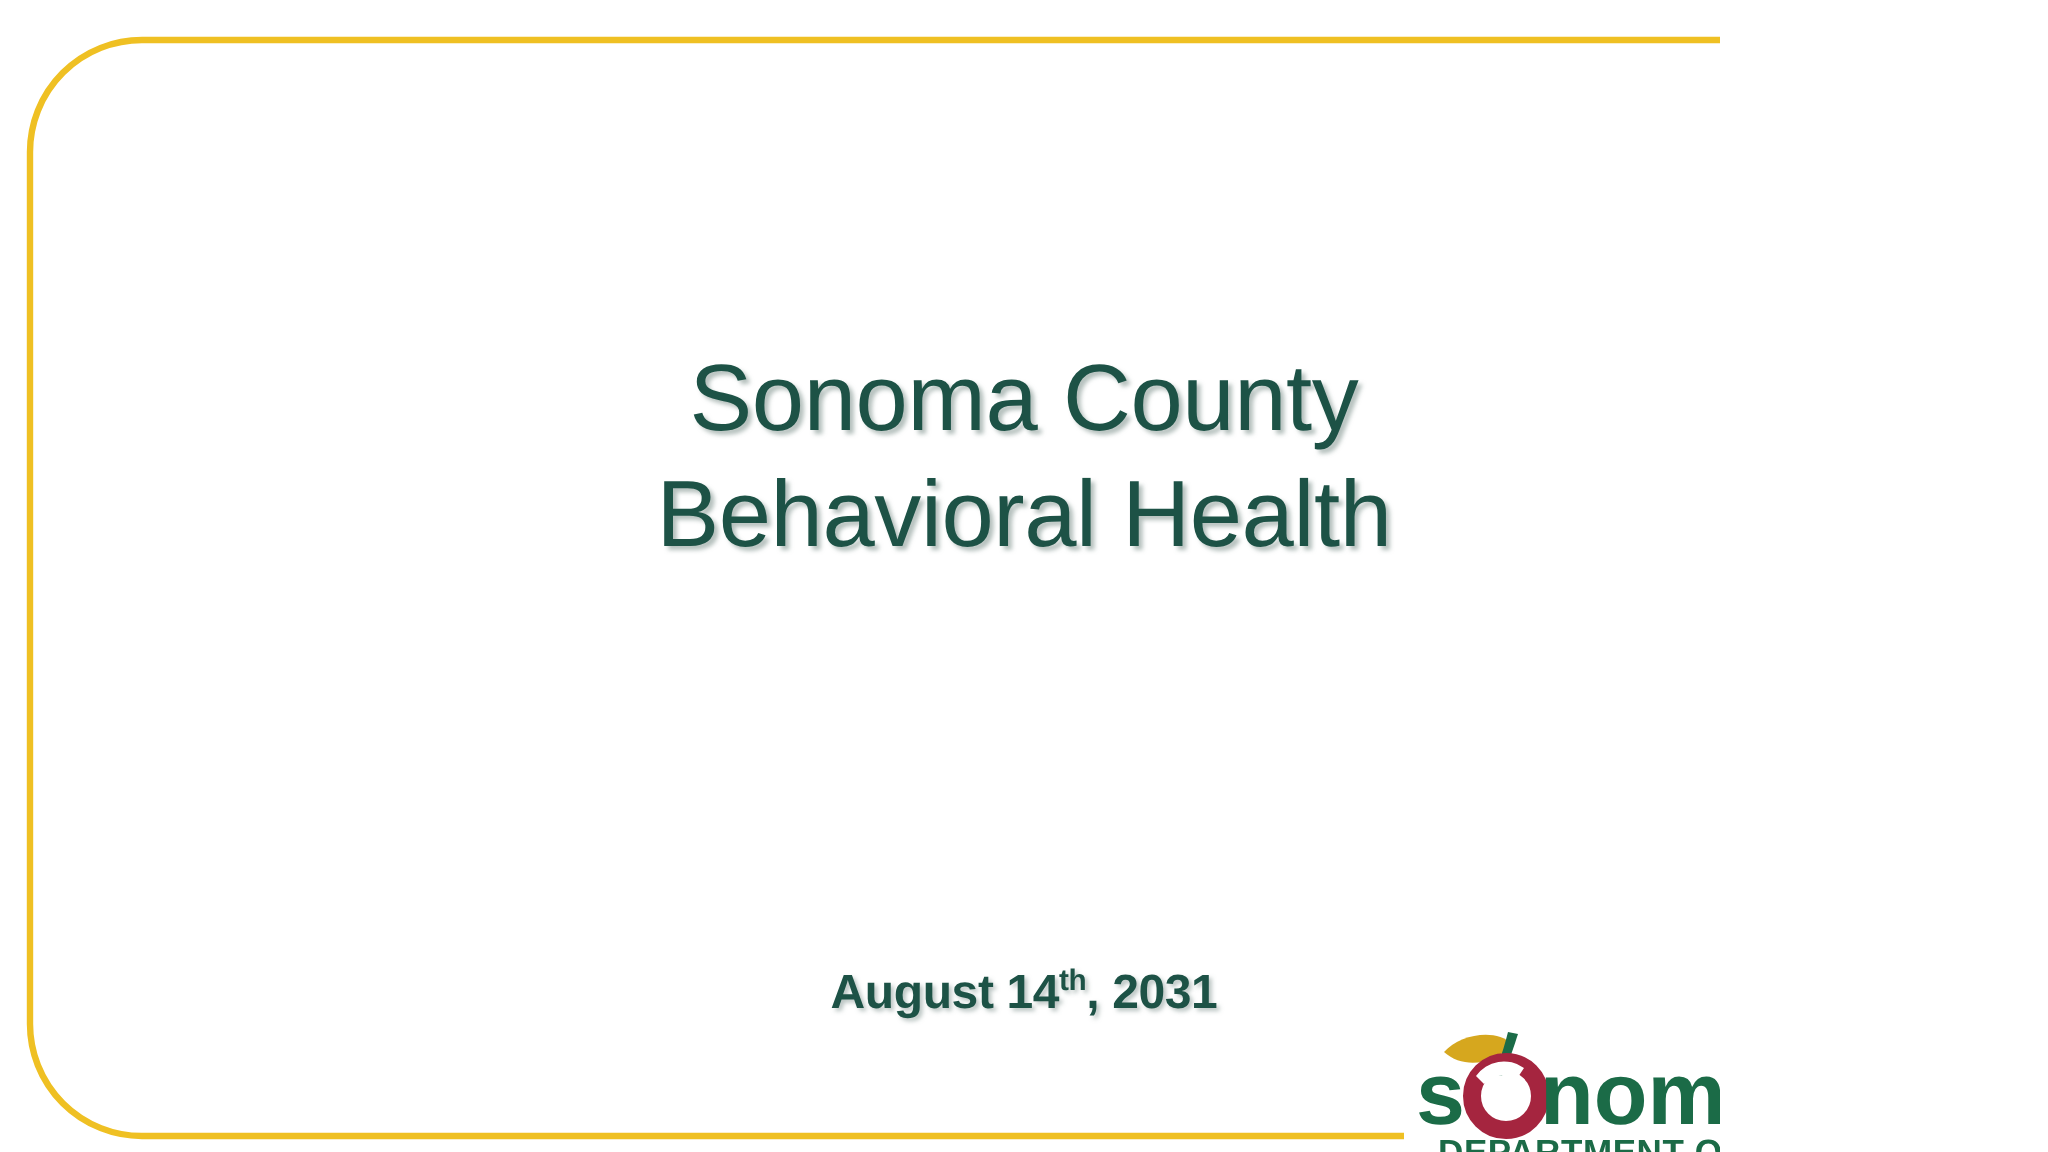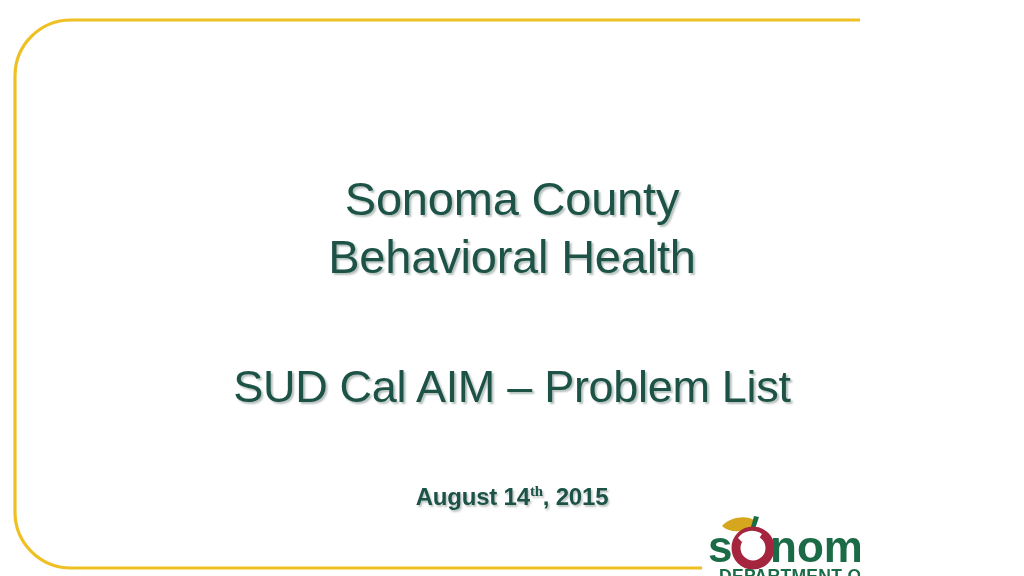--- a/index.html
+++ b/index.html
@@ -66,21 +66,20 @@
     font-size: 24px;
     line-height: 30px;
     font-weight: 700;
     letter-spacing: -0.2px;
     text-shadow: 1.5px 1.5px 2px rgba(120,140,135,0.5);
   }
   .date-block sup {
     font-size: 0.62em;
     vertical-align: super;
     line-height: 0;
-    font-family: Liberation Serif, serif;
   }
 
   
   #logo {
     position: absolute;
     left: 706px;
     top: 498px;
     width: 300px;
     height: 78px;
   }
@@ -102,24 +101,23 @@
         <rect x="0" y="0" width="1024" height="576" fill="#fff"></rect>
         <rect x="702" y="500" width="322" height="76" fill="#000"></rect>
       </mask>
     </defs>
     <rect x="15" y="8" width="994" height="548" rx="56" ry="56" fill="none" stroke="#efc023" stroke-width="3.2" mask="url(#logoMask)"></rect>
   </svg>
 
   <div class="title-block">Sonoma County
 Behavioral Health</div>
 
-  <div class="subtitle-block">SUD Cal AIM – Problem List</div>
 
   <div class="date-block">
-    <span>August 14</span><sup>th</sup><span>, 2015</span>
+    <span>August 14</span><sup>th</sup><span>, 2031</span>
   </div>
 
   <div id="logo">
     <svg viewBox="0 0 300 78" width="300" height="78">
 
       <path d="M16,16 C24,7 42,4 50,12 C42,22 26,25 16,16 Z" fill="#d6a71e"></path>
 
       <path d="M48,6 C46,14 44,20 41,27 L45,28 C49,20 51,13 53,7 Z" fill="#1b6b47"></path>
 
       <circle cx="47" cy="38" r="17" fill="none" stroke="#a5253f" stroke-width="9"></circle>

